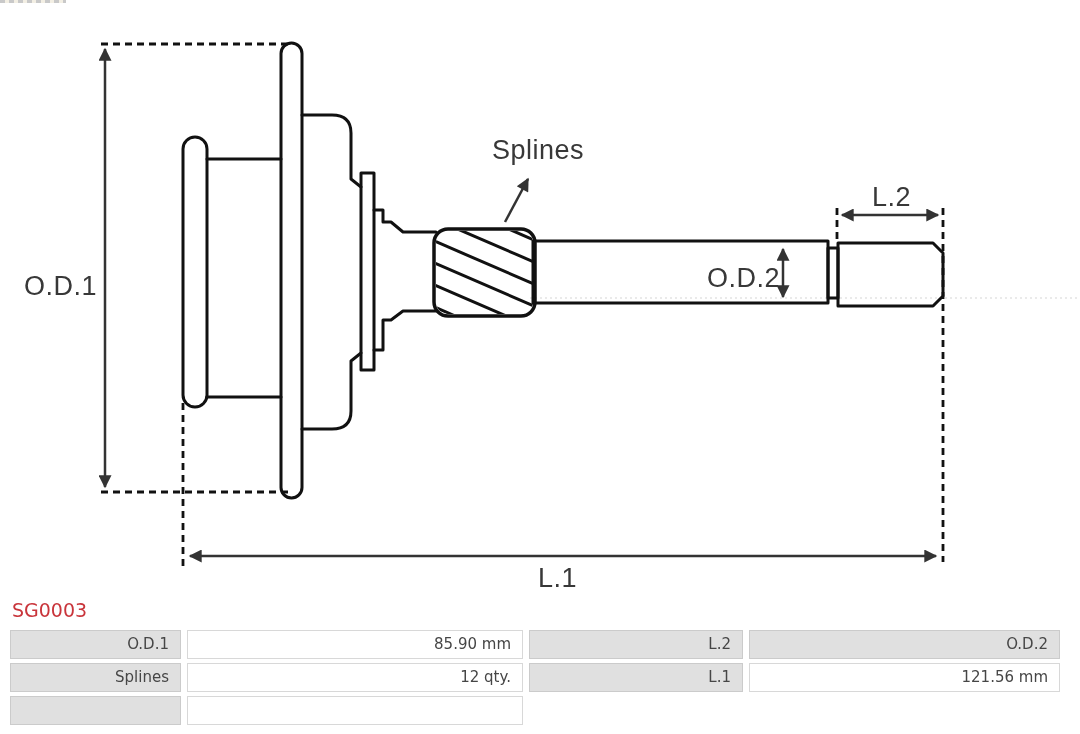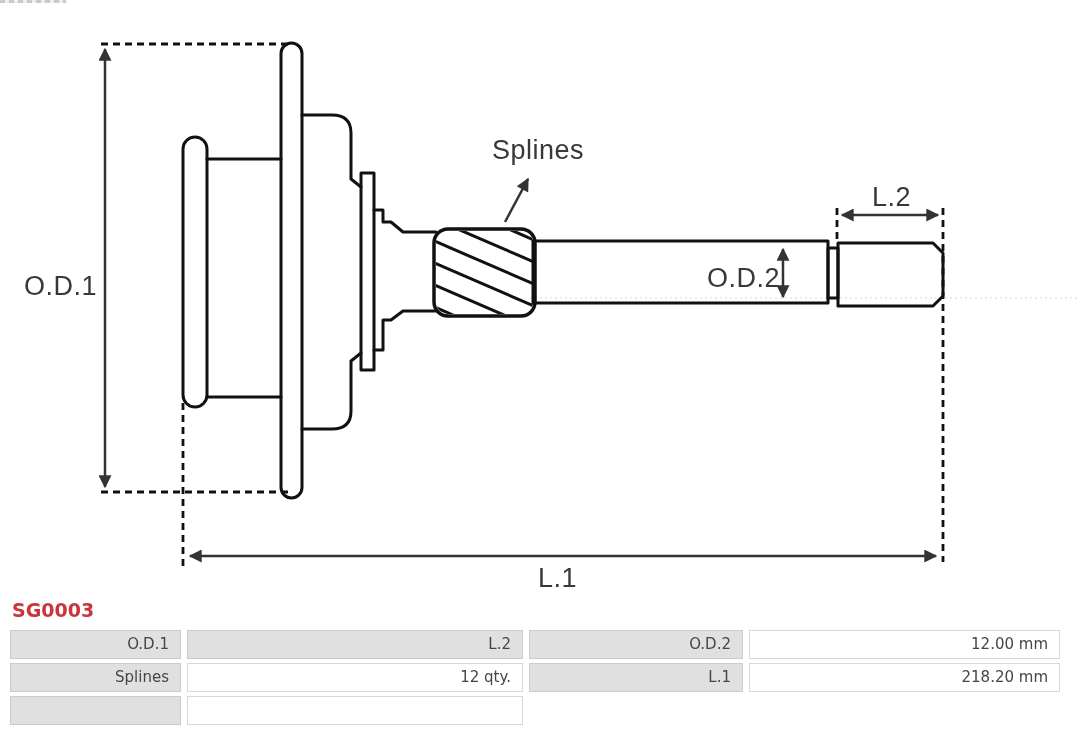--- a/index.html
+++ b/index.html
@@ -11,21 +11,21 @@
     position:absolute;left:0;top:0;width:66px;height:3px;
     background:repeating-linear-gradient(90deg,#c9c9c9 0 5px,#f3efe4 5px 9px);
   }
   .drawing{position:absolute;left:0;top:0;width:1080px;height:595px;}
   .dim-label{
     font-family:"Liberation Sans",sans-serif;
     font-size:27px;fill:#383838;letter-spacing:0.5px;
   }
   .product-code{
     position:absolute;left:12px;top:598px;
-    font-size:19px;line-height:24px;font-weight:700;
+    font-size:19px;line-height:24px;font-weight:400;
   }
   .spec-table{
     position:absolute;left:10px;top:630px;
     display:grid;grid-template-columns:171px 336px 214px 311px;
     grid-auto-rows:27px;gap:6px;
   }
   .cell{
     box-sizing:content-box;height:27px;line-height:27px;
     font-size:15px;color:#464646;text-align:right;
     padding:0 11px 0 0;white-space:nowrap;overflow:hidden;
@@ -98,24 +98,24 @@
   <text class="dim-label" x="707" y="287">O.D.2</text>
   <text class="dim-label" x="872" y="206">L.2</text>
   <text class="dim-label" x="538" y="587">L.1</text>
 </svg>
 
 <div class="product-code" style="color:#c9353b;">SG0003</div>
 
 <div class="spec-table">
 
   <div class="cell label">O.D.1</div>
+  <div class="cell value">85.90 mm</div>
   <div class="cell label">L.2</div>
 
   <div class="cell label">O.D.2</div>
-  <div class="cell value">12.00 mm</div>
   <div class="cell label">Splines</div>
   <div class="cell value">12 qty.</div>
 
   <div class="cell label">L.1</div>
-  <div class="cell value">218.20 mm</div>
+  <div class="cell value">121.56 mm</div>
   <div class="cell label"></div>
   <div class="cell value"></div>
 </div>
 
 </body></html>

